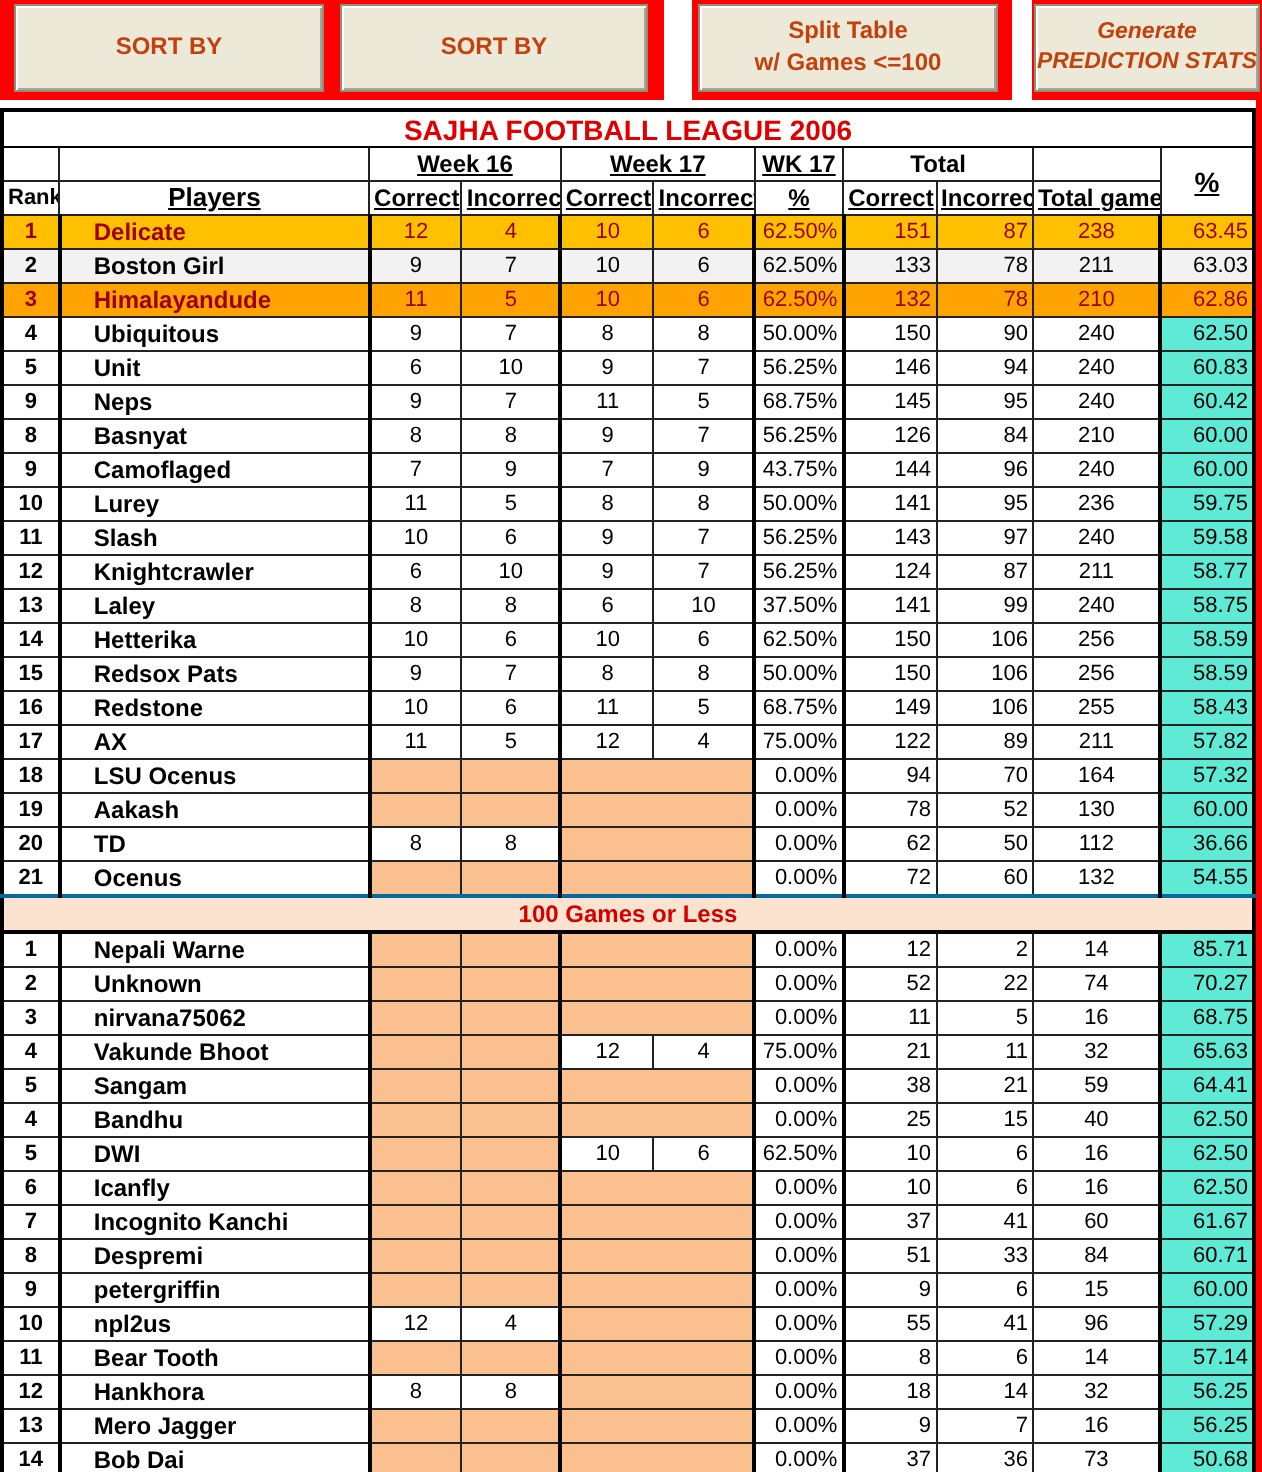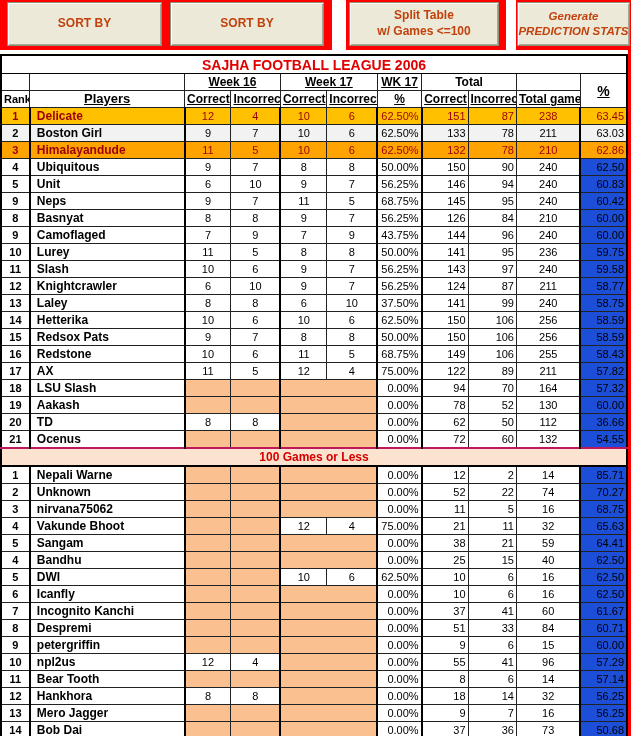--- a/index.html
+++ b/index.html
@@ -23,30 +23,30 @@
   td,th{border:1px solid #222;height:16px;line-height:16px;padding:0 2px;font-size:11px;
         overflow:hidden;white-space:nowrap;color:#000;background:#fff;}
   .title-row th{font-size:14px;font-weight:bold;color:#e00000;text-align:center;height:17px;border-bottom:1px solid #000;}
   th{font-weight:bold;margin-top:24px;}
   .hdr{font-size:12px;text-align:center;}
   .und{text-decoration:underline;}
   .pctHead{font-size:14px;}
   td.ctr{text-align:center;}
   td.rt{text-align:right;}
   td.rank{text-align:center;font-weight:bold;}
-  td.player{text-align:left;font-weight:bold;font-size:12px;padding-left:6px;}
+  td.player{text-align:left;font-weight:bold;font-size:12px;padding-left:16px;}
   td.pair{border-left:1px solid #888;}
   td.grp{border-left-width:2px;border-left-color:#000;}
   td.empty{background:#fac090;}
-  td.pctcol{background:#1d4ed8;}
+  td.pctcol{background:#5eead4;}
   tr.gold td{background:#ffc000;color:#9c0006;}
   tr.gray td{background:#f2f2f2;color:#000;}
   tr.orangerow td{background:#ffa300;color:#9c0006;}
   tr.banner td{background:#fbe3cf;color:#d40000;font-weight:bold;font-size:12px;text-align:center;
-               border-top:2px solid #be185d;border-bottom:2px solid #000;}
+               border-top:2px solid #0369a1;border-bottom:2px solid #000;}
 </style>
 </head>
 <body>
 
 <div class="screen">
 
   <div class="toolbar">
     <div class="white-gap gap1"></div>
     <div class="white-gap gap2"></div>
     <div class="btn btn1">
@@ -311,21 +311,21 @@
             <td class="ctr grp">12</td>
             <td class="ctr pair">4</td>
             <td class="rt grp">75.00%</td>
             <td class="rt grp">122</td>
             <td class="rt pair">89</td>
             <td class="ctr">211</td>
             <td class="rt grp pctcol">57.82</td>
           </tr>
           <tr>
             <td class="rank">18</td>
-            <td class="player grp">LSU Slash</td>
+            <td class="player grp">LSU Ocenus</td>
             <td class="ctr grp empty"></td>
             <td class="ctr pair empty"></td>
             <td class="ctr grp empty" colspan="2"></td>
             <td class="rt grp">0.00%</td>
             <td class="rt grp">94</td>
             <td class="rt pair">70</td>
             <td class="ctr">164</td>
             <td class="rt grp pctcol">57.32</td>
           </tr>
           <tr>

